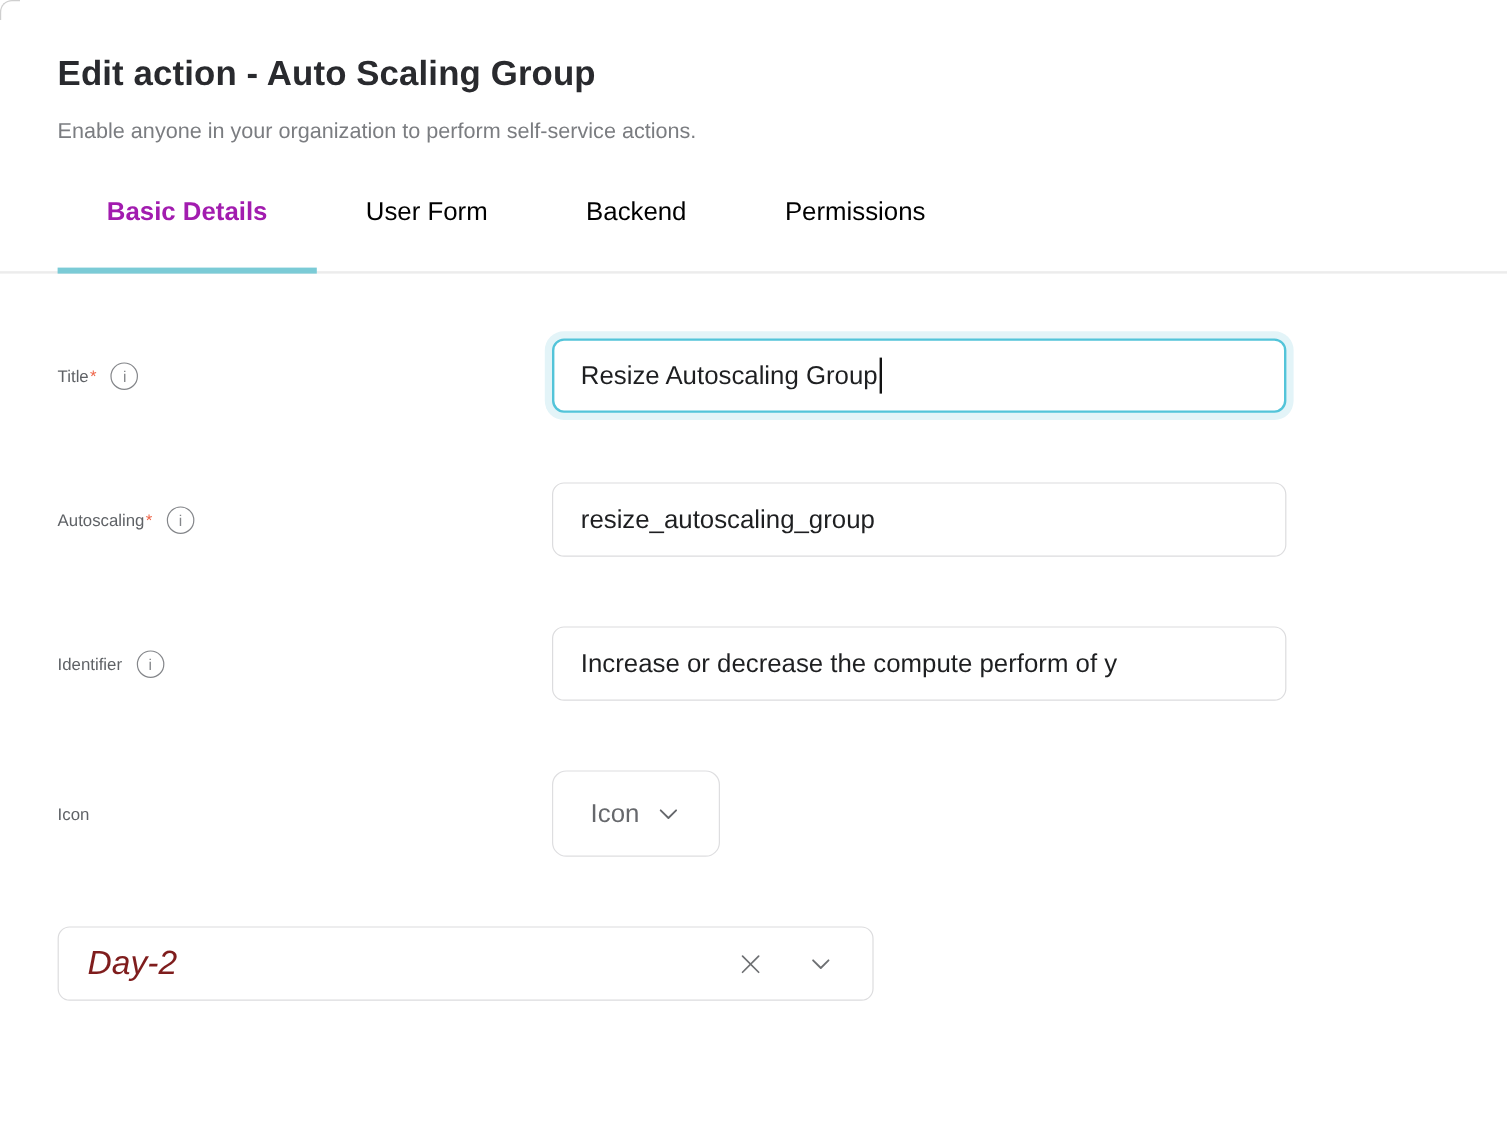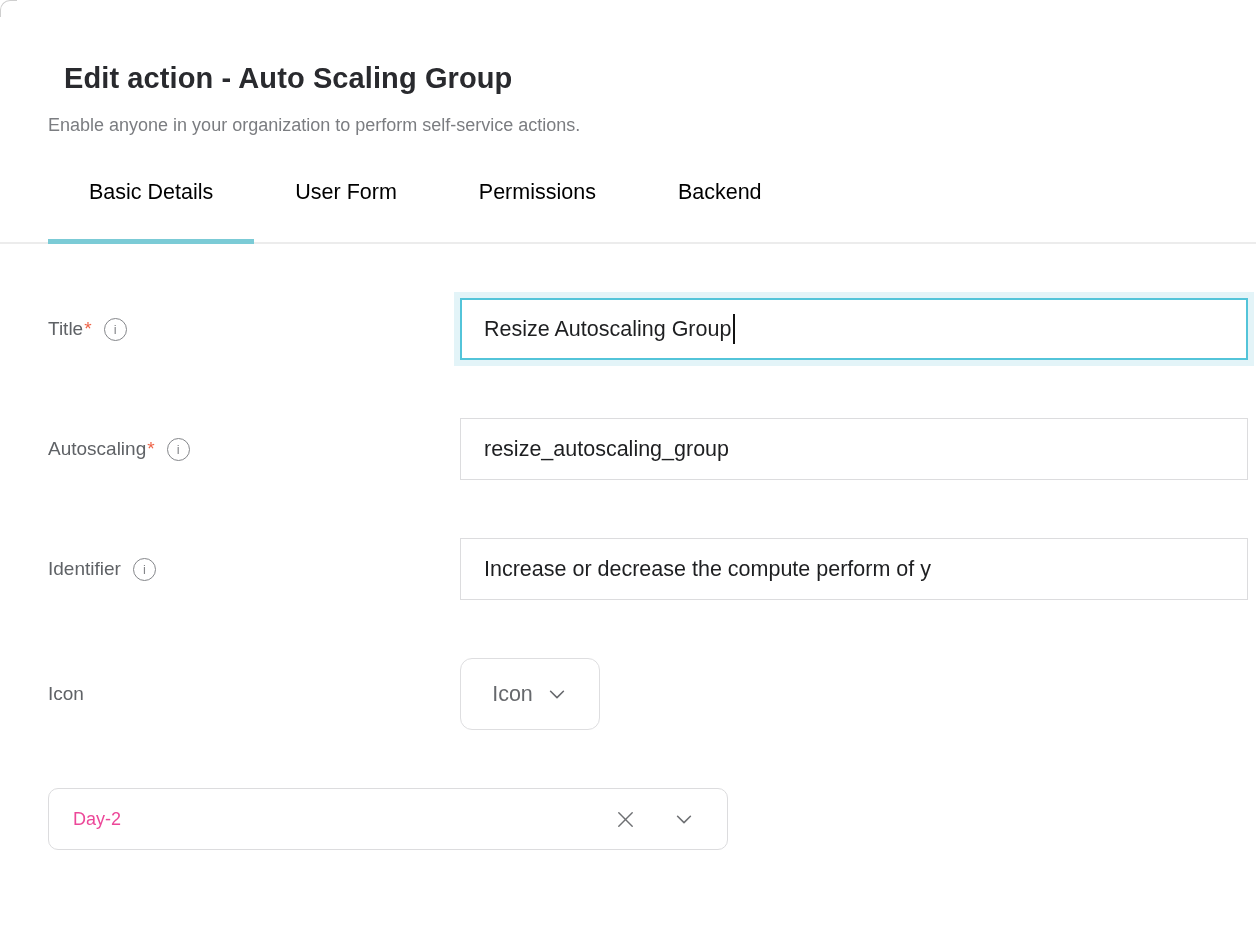--- a/index.html
+++ b/index.html
@@ -14,21 +14,21 @@
   .corner-hint {
     position: absolute; top: 0; left: 0;
     width: 16px; height: 16px;
     border-top: 1px solid #cfcfcf;
     border-left: 1px solid #cfcfcf;
     border-top-left-radius: 10px;
   }
 
   .header { padding: 46px 48px 0 48px; }
   .page-title {
-    margin: 16px;
+    margin: 0;
     font-size: 29px;
     font-weight: 700;
     color: #292a2e;
     letter-spacing: 0.1px;
   }
   .page-subtitle {
     margin: 20px 0 0 0;
     font-size: 18px;
     color: #7b7d81;
   }
@@ -42,21 +42,21 @@
     align-items: flex-end;
   }
   .tab {
     position: relative;
     padding: 0 41px 37px 41px;
     font-size: 21.5px;
     color: #000000;
     cursor: pointer;
     white-space: nowrap;
   }
-  .tab.active { color: #000000; font-weight: 400; }
+  .tab.active { color: #a21caf; font-weight: 700; }
   .tab.active::after {
     content: "";
     position: absolute;
     left: 0; right: 0; bottom: -2px;
     height: 5px;
     background: #7bcbd6;
   }
 
   
   .form { padding: 54px 0 0 48px; }
@@ -65,42 +65,42 @@
     align-items: center;
     margin-bottom: 58px;
     min-height: 62px;
   }
   .label-cell {
     width: 412px;
     display: flex;
     align-items: center;
     box-sizing: border-box;
   }
-  .field-label { font-size: 19px; color: #5f6266; }
+  .field-label { font-size: 14px; color: #5f6266; }
   .req { color: #ee6448; margin-left: 1px; }
   .info-icon {
     width: 21px; height: 21px;
     margin-left: 12px;
     border-radius: 50%;
     border: 1.6px solid #84868a;
     color: #84868a;
     display: inline-flex;
     align-items: center;
     justify-content: center;
     font-size: 13px;
     line-height: 1;
     flex: 0 0 auto;
     user-select: none;
   }
 
   .input {
-    width: 788px; height: 62px;
+    width: 612px; height: 62px;
     box-sizing: border-box;
     border: 1.5px solid #dcdcde;
-    border-radius: 0;
+    border-radius: 10px;
     background: #fff;
     display: flex;
     align-items: center;
     padding: 0 23px;
     font-size: 21.5px;
     color: #1e1f21;
     overflow: hidden;
     white-space: nowrap;
   }
   .input.focused {
@@ -137,40 +137,40 @@
     box-sizing: border-box;
     border: 1.5px solid #dcdcde;
     border-radius: 10px;
     background: #fff;
     display: flex;
     align-items: center;
     justify-content: space-between;
     padding: 0 32px 0 24px;
     cursor: pointer;
   }
-  .select-value { font-size: 18px; color: #ec4899; }
+  .select-value { font-size: 28px; color: #7f1d1d; font-style: italic; }
   .select-icons { display: flex; align-items: center; gap: 36px; }
   .icon-btn { display: inline-flex; align-items: center; justify-content: center; cursor: pointer; }
   .icon-btn svg { display: block; }
 </style>
 </head>
 <body>
 
 <div class="corner-hint"></div>
 
 <div class="header">
   <h1 class="page-title">Edit action - Auto Scaling Group</h1>
   <p class="page-subtitle">Enable anyone in your organization to perform self-service actions.</p>
 </div>
 
 <div class="tabs-bar">
   <div class="tab active">Basic Details</div>
   <div class="tab">User Form</div>
+  <div class="tab">Backend</div>
   <div class="tab">Permissions</div>
-  <div class="tab">Backend</div>
 </div>
 
 <div class="form">
 
   <div class="form-row">
     <div class="label-cell">
       <span class="field-label"><span>Title</span><span class="req">*</span></span>
       <span class="info-icon">i</span>
     </div>
     <div class="input focused">

